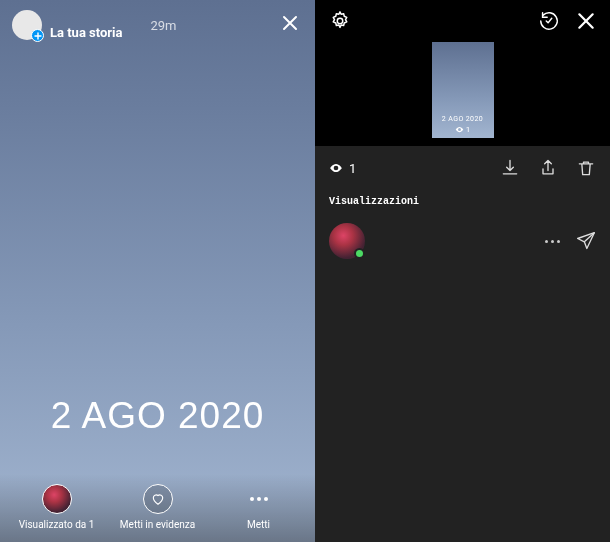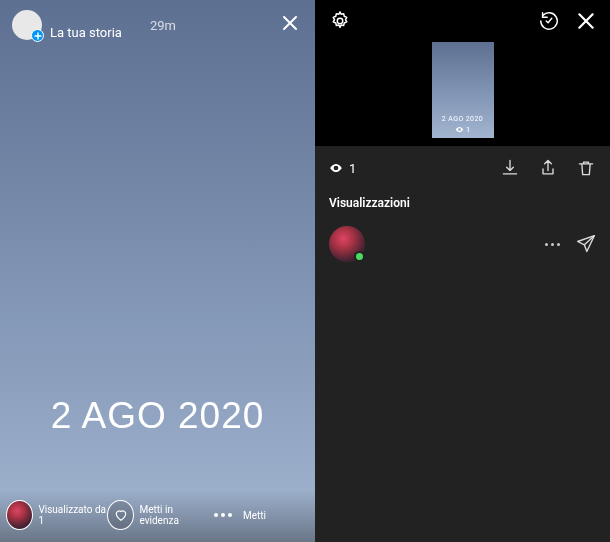--- a/index.html
+++ b/index.html
@@ -42,21 +42,21 @@
     background: #0095f6;
     border-radius: 50%;
     border: 1.5px solid #fff;
     display: flex;
     align-items: center;
     justify-content: center;
   }
   .avatar-plus svg { display:block; }
   .story-title {
     font-size: 13px;
-    font-weight: 400;
+    font-weight: 700;
     margin-top: 14px;
   }
   .story-time {
     font-size: 13px;
     color: rgba(255,255,255,0.75);
     margin-left: 20px;
   }
   .story-close {
     margin-left: auto;
     cursor: pointer;
@@ -79,21 +79,21 @@
     left: 0;
     right: 0;
     display: flex;
     justify-content: space-around;
     align-items: flex-end;
     padding: 10px 6px 12px;
     background: linear-gradient(180deg, rgba(0,0,0,0) 0%, rgba(0,0,0,0.35) 100%);
   }
   .footer-item {
     display: flex;
-    flex-direction: row;
+    flex-direction: column;
     align-items: center;
     gap: 5px;
     color: #fff;
     font-size: 10px;
     cursor: pointer;
     flex: 1;
   }
   .footer-icon {
     width: 30px;
     height: 30px;
@@ -174,23 +174,24 @@
   }
   .stats-row {
     display: flex;
     align-items: center;
     justify-content: space-between;
     padding: 12px 14px;
   }
   .stats-left { display:flex; align-items:center; gap:6px; font-size:13px; }
   .stats-right { display:flex; align-items:center; gap:18px; }
   .section-title {
-    font-size: 12px;
+    font-size: 10px;
     font-weight: 600;
     padding: 6px 14px 10px;
+    font-family: Liberation Mono, monospace;
   }
   .viewer-row {
     display: flex;
     align-items: center;
     padding: 6px 14px;
     gap: 10px;
   }
   .viewer-row .viewer-avatar-2 {
     width: 36px; height: 36px; border-radius:50%;
     background: radial-gradient(circle at 40% 35%, #d46 0%, #a34 30%, #423 70%);

